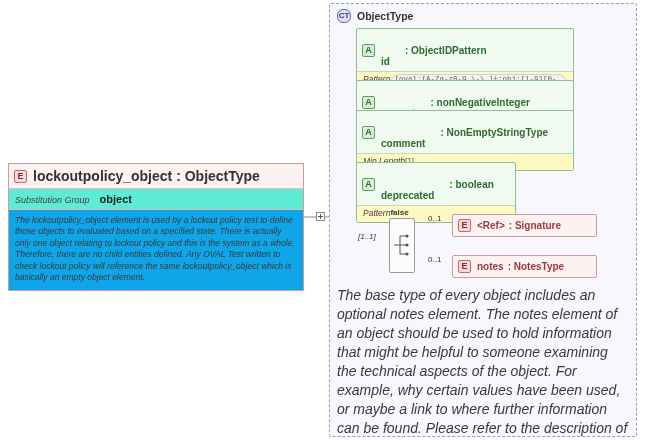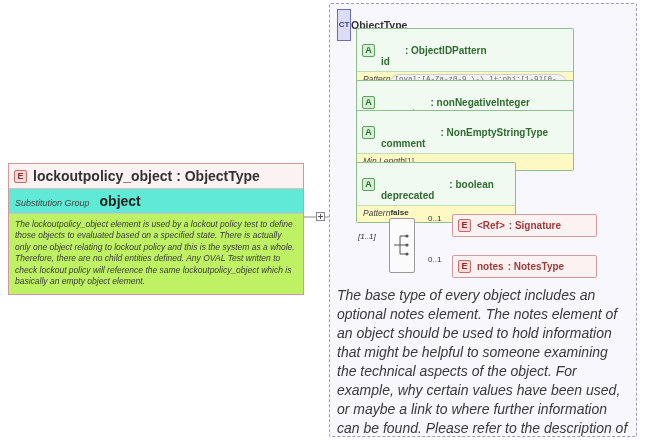--- a/index.html
+++ b/index.html
@@ -72,31 +72,31 @@
     padding: 4px 6px;
     border-bottom: 1px solid #e2bcbc;
     background: #5eead4;
   }
   .elem-sub .lbl {
     font-style: italic;
     font-size: 9px;
     color: #444;
   }
   .elem-sub .val {
-    font-size: 14px;
+    font-size: 11px;
     font-weight: bold;
     color: #222;
   }
   .elem-desc {
     padding: 5px 6px 6px 6px;
     font-style: italic;
     font-size: 8.5px;
     line-height: 1.35;
     color: #3a3a3a;
-    background: #bef264;
+    background: #0ea5e9;
   }
 
   
   .ct-box {
     position: absolute;
     left: 329px;
     top: 3px;
     width: 308px;
     height: 434px;
     border: 1px dashed #9a9ac0;
@@ -106,27 +106,28 @@
   }
   .ct-head {
     display: flex;
     align-items: center;
     padding: 5px 7px 2px 7px;
   }
   .ct-badge {
     display: inline-flex;
     align-items: center;
     justify-content: center;
-    width: 14px; height: 32px;
+    width: 14px; height: 14px;
     border: 1px solid #6a6ab5;
     background: #dcdcf5;
     color: #3a3a8c;
     font-size: 8px;
     font-weight: bold;
-    border-radius: 0;
+    border-radius: 6px;
+    margin-right: 6px;
     line-height: 1;
     box-sizing: border-box;
   }
   .ct-title {
     font-size: 10.5px;
     font-weight: bold;
     color: #333;
   }
 
   

